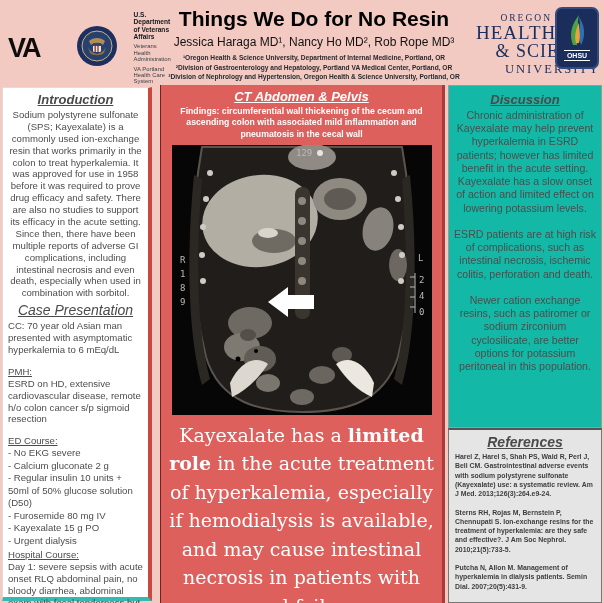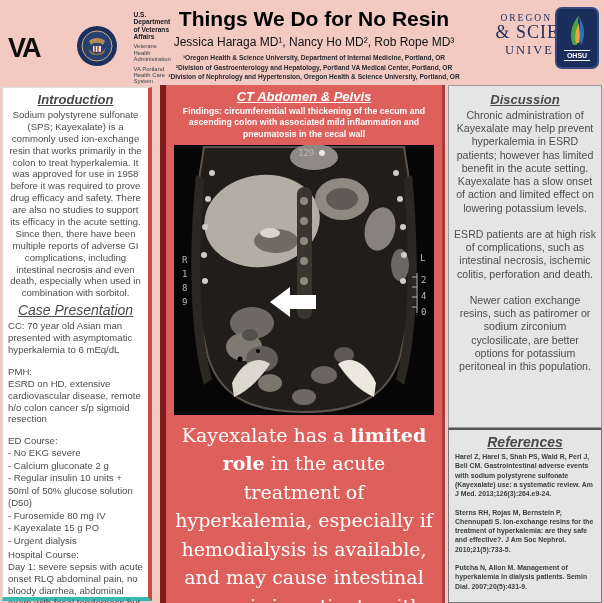--- a/index.html
+++ b/index.html
@@ -34,34 +34,34 @@
                 background:#1b2d5b; border:2px solid #33497f; border-radius:7px;
                 display:flex; flex-direction:column; align-items:center; justify-content:flex-start; }
   .ohsu-badge-label { color:#fff; font-family:"Liberation Sans",sans-serif; font-size:7px; font-weight:bold;
                 border-top:1px solid #fff; border-bottom:1px solid #fff; padding:1px 3px; margin-top:1px; }
 
   
   .col-left { position:absolute; left:2px; top:87px; width:150px; height:514px;
               background:#fff; border:1px solid #ddd; border-right:4px solid #c64a42;
               border-bottom:4px solid #38b8b2; padding:1px 5px 2px; }
   .col-mid  { position:absolute; left:160px; top:85px; width:285px; height:518px;
-              background:#dd605c; border-left:6px solid #7f1d1d; border-right:3px solid #a93c38; }
+              background:#dd605c; border-left:1px solid #7f1d1d; border-right:3px solid #a93c38; }
   .col-right{ position:absolute; left:448px; top:85px; width:154px; height:518px;
               display:flex; flex-direction:column; }
-  .disc-box { background:#e5e5e5; border:1px solid #9a9a9a; height:384px; padding:3px 5px; }
+  .disc-box { background:#14b8a6; border:1px solid #9a9a9a; height:384px; padding:3px 5px; }
   .ref-box  { background:#e5e5e5; border:1px solid #777; border-top:2px solid #555; flex:1; padding:1px 6px 2px; }
 
   .h-section { font-style:italic; font-weight:bold; font-size:13px; text-decoration:underline;
                text-align:center; color:#4a4a4a; margin:3px 0 2px; }
   .h-case { font-size:14px; font-weight:normal; }
   .h-refs { font-size:14px; }
   .body-txt { font-size:9.6px; color:#4d4d4d; line-height:1.24; }
   .intro-body { text-align:center; }
   .case-par { margin:0 0 10px; white-space:pre-line; }
-  .sub-label { }
+  .sub-label { text-decoration:underline; }
   .ed-item { font-size:9.6px; color:#4d4d4d; line-height:1.3; }
   .disc-par { text-align:center; font-size:10.6px; color:#4d4d4d; line-height:1.25; margin:0 0 13px; }
   .ref-par { font-size:6.9px; font-weight:bold; color:#3d3d3d; line-height:1.35; margin:0 0 9px; }
 
   
   .ct-heading { color:#fff; font-weight:bold; font-style:italic; font-size:13px;
                 text-decoration:underline; text-align:center; margin-top:4px; }
   .findings { color:#fff; font-size:8.7px; font-weight:bold; text-align:center;
               line-height:1.3; margin:2px 8px 5px; }
   .ct-wrap { width:260px; height:270px; margin:0 auto; }
@@ -101,20 +101,21 @@
     <div class="title-block">
       <div class="main-title">Things We Do for No Resin</div>
       <div class="authors">Jessica Haraga MD¹, Nancy Ho MD², Rob Rope MD³</div>
       <div class="affil">¹Oregon Health &amp; Science University, Department of Internal Medicine, Portland, OR</div>
       <div class="affil">²Division of Gastroenterology and Hepatology, Portland VA Medical Center, Portland, OR</div>
       <div class="affil">³Division of Nephrology and Hypertension, Oregon Health &amp; Science University, Portland, OR</div>
     </div>
 
     <div class="ohsu-block">
       <div class="ohsu-l1">OREGON</div>
+      <div class="ohsu-l2">HEALTH</div>
       <div class="ohsu-l3">&amp; SCIENCE</div>
       <div class="ohsu-l4">UNIVERSITY</div>
       <div class="ohsu-badge">
         <svg width="38" height="40" viewBox="0 0 38 40">
           <path d="M15,36 C11,26 13,16 21,6 C18,16 23,22 19,36 Z" fill="#4ba146"></path>
           <path d="M23,36 C28,27 27,15 20,7 C25,15 18,24 23,36 Z" fill="#2e6fb5"></path>
           <path d="M18,34 C16,27 18,20 21,14 C21,21 23,27 21,34 Z" fill="#e8a33d"></path>
         </svg>
         <span class="ohsu-badge-label">OHSU</span>
       </div>

